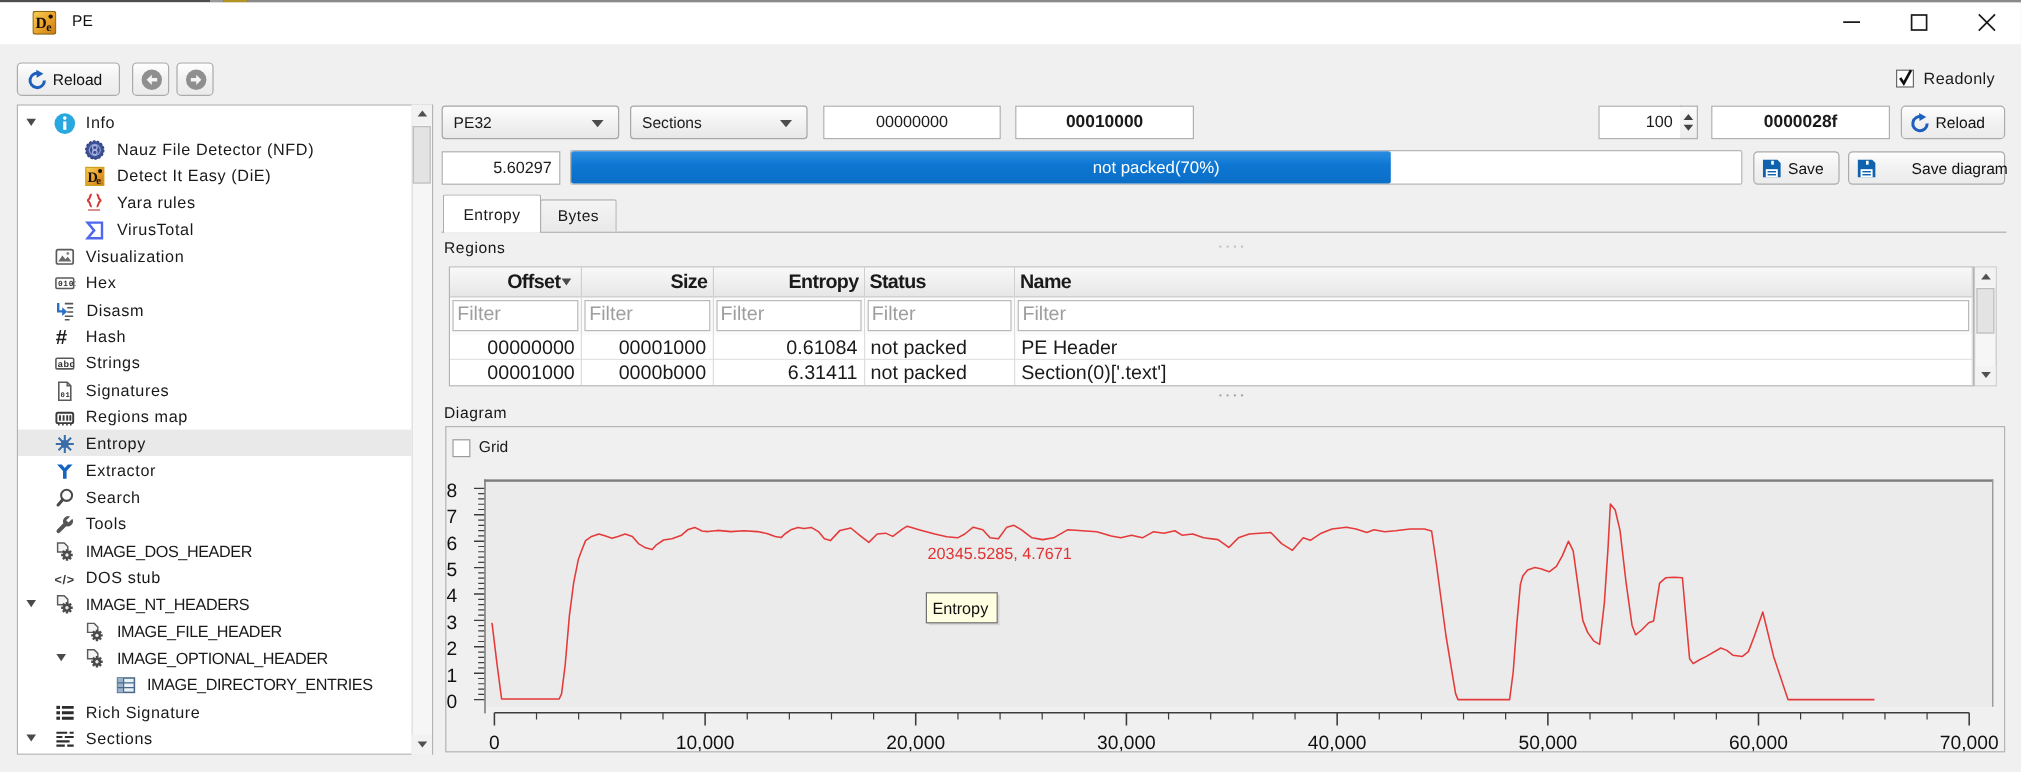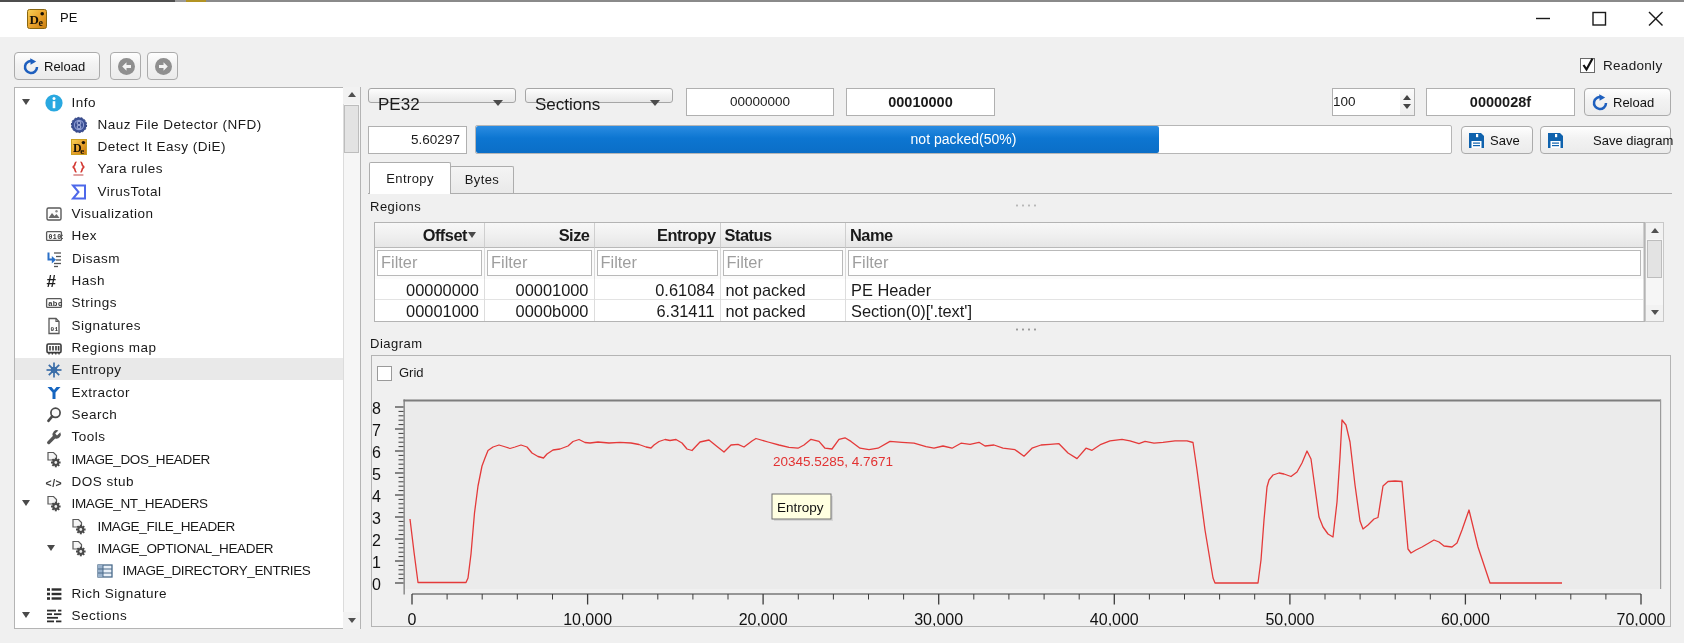--- a/index.html
+++ b/index.html
@@ -23,22 +23,22 @@
 .trow { position:absolute; left:1px; height:22px; width:328px; font-size:13.5px; color:#191919; letter-spacing:0.5px; }
 .trow.uc { letter-spacing:-0.35px; }
 .trow.sel { background:#e9e9e9; }
 .tlabel { position:absolute; top:4px; white-space:nowrap; }
 .texp { position:absolute; top:7.5px; width:0; height:0; border-left:4.5px solid transparent; border-right:4.5px solid transparent; border-top:6px solid #4a4a4a; }
 .ticon { position:absolute; top:3px; width:18px; height:18px; }
 .sbar { position:absolute; background:#f6f6f6; }
 .sbtn { position:absolute; background:#f2f2f2; }
 .sthumb { position:absolute; background:#cdcdcd; }
 .arr { position:absolute; width:0; height:0; }
-.combo { position:absolute; height:15px; border:1px solid #a6a6a6; border-radius:3px;
-  background:linear-gradient(#fdfdfd,#f0f0f0 60%,#e8e8e8); font-size:17px; }
+.combo { position:absolute; height:28px; border:1px solid #a6a6a6; border-radius:3px;
+  background:linear-gradient(#fdfdfd,#f0f0f0 60%,#e8e8e8); font-size:13px; }
 .combo .ct { position:absolute; left:9px; top:6px; }
 .combo .ca { position:absolute; right:12px; top:11px; width:0; height:0;
   border-left:5px solid transparent; border-right:5px solid transparent; border-top:6px solid #4c4c4c; }
 .field { position:absolute; height:28px; border:1px solid #b0b0b0; background:#fff;
   font-size:13.5px; text-align:center; line-height:26px; }
 .tab { position:absolute; font-size:13px; text-align:center; letter-spacing:0.4px; }
 #rtable { left:374px; top:222px; width:1271px; height:100px; background:#fff; border:1px solid #b4b4b4; font-family:Liberation Sans, sans-serif; font-size:16.4px; }
 .th { position:absolute; top:0; height:25px; background:linear-gradient(#f8f8f8,#eeeeee 60%,#e6e6e6); border-right:1px solid #cfcfcf; border-bottom:1px solid #b9b9b9; font-weight:bold; letter-spacing:-0.5px; }
 .fcell { position:absolute; top:25px; height:31px; border-right:1px solid #d9d9d9; background:#fbfbfb;}
 .fbox { position:absolute; left:2px; top:2px; right:2px; height:26px; border:1px solid #b9b9b9; background:#fff; color:#9e9e9e; padding:2px 0 0 3px; }
@@ -373,37 +373,37 @@
   <div class="combo" style="left:368px;top:88px;width:148px;">
       <span class="ct">PE32</span>
       <span class="ca"></span>
     </div>
   <div class="combo" style="left:525px;top:88px;width:148px;">
       <span class="ct">Sections</span>
       <span class="ca"></span>
     </div>
   <div class="field" style="left:686px;top:88px;width:148px;">00000000</div>
   <div class="field" style="left:846px;top:88px;width:149px;font-weight:bold;font-size:14.5px;">00010000</div>
-  <div class="field" style="left:1332px;top:88px;width:69px;text-align:left;padding-right:6px;">100</div>
+  <div class="field" style="left:1332px;top:88px;width:69px;text-align:right;padding-right:6px;">100</div>
   <div class="abs" style="left:1400px;top:88px;width:15px;height:28px;border:1px solid #b0b0b0;border-left:none;background:linear-gradient(#fbfbfb,#ededed);">
     <div class="arr" style="left:3px;top:6px;border-left:4px solid transparent;border-right:4px solid transparent;border-bottom:5px solid #444;"></div>
     <div class="arr" style="left:3px;top:15px;border-left:4px solid transparent;border-right:4px solid transparent;border-top:5px solid #444;"></div>
   </div>
   <div class="field" style="left:1426px;top:88px;width:149px;font-weight:bold;font-size:14.5px;">0000028f</div>
   <div class="btn" style="left:1584px;top:88px;width:87px;height:28px;">
     <svg style="position:absolute;left:6px;top:5px" width="18" height="18" viewBox="0 0 18 18">
       <path d="M 15 9 A 6 6 0 1 1 10.8 3.3" fill="none" stroke="#1e5fbe" stroke-width="2.5"></path>
       <path d="M 8.2 0.2 L 14.2 3.4 L 8.6 6.8 Z" fill="#1e5fbe"></path>
     </svg>
     <div class="lbl" style="left:28px;top:6px;">Reload</div>
   </div>
   <div class="field" style="left:368px;top:126px;width:99px;padding-left:36px;">5.60297</div>
   <div class="abs" id="pbar" style="left:475px;top:125px;width:977px;height:29px;border:1px solid #b6b6b6;border-radius:2px;background:#fff;">
     <div class="abs" style="left:0;top:0;width:683px;height:27px;border-radius:2px;background:linear-gradient(#2a8ce2,#0d76d1 45%,#0b6ec7);"></div>
-    <div class="abs" style="left:0;top:4.5px;width:975px;text-align:center;font-size:14px;color:#fff;">not packed(50%)</div>
+    <div class="abs" style="left:0;top:4.5px;width:975px;text-align:center;font-size:14px;color:#fff;">not packed(70%)</div>
   </div>
   <div class="btn" style="left:1461px;top:126px;width:72px;height:28px;">
     <svg style="position:absolute;left:7px;top:6px" width="15" height="15" viewBox="0 0 15 15">
       <path d="M 0 0 H 12 L 15 3 V 15 H 0 Z" fill="#0f62ad"></path>
       <rect x="7" y="1" width="2.2" height="3.2" fill="#fff"></rect>
       <rect x="2.5" y="8" width="10" height="7" fill="#fff"></rect>
       <rect x="4" y="9.5" width="7" height="1.2" fill="#0f62ad"></rect>
       <rect x="4" y="12" width="7" height="1.2" fill="#0f62ad"></rect>
     </svg>
     <div class="lbl" style="left:28px;top:6px;">Save</div>

